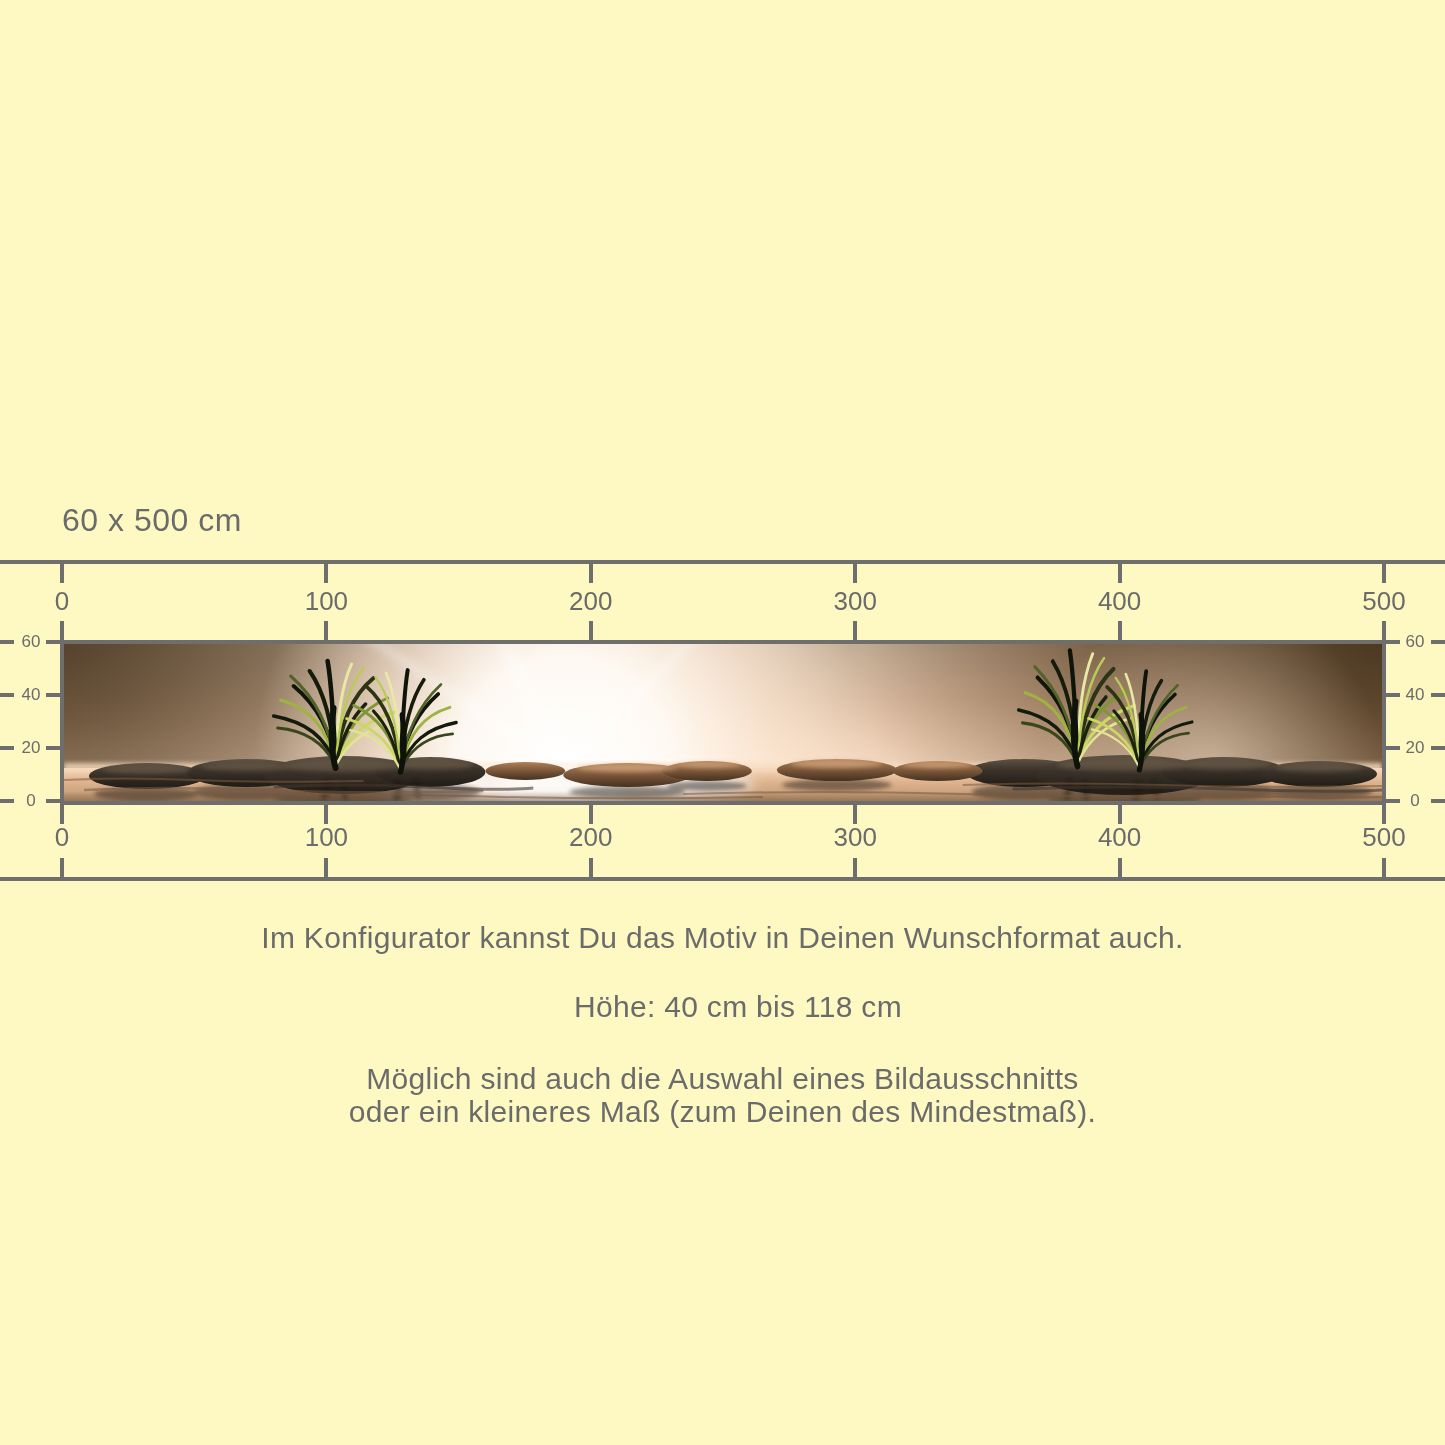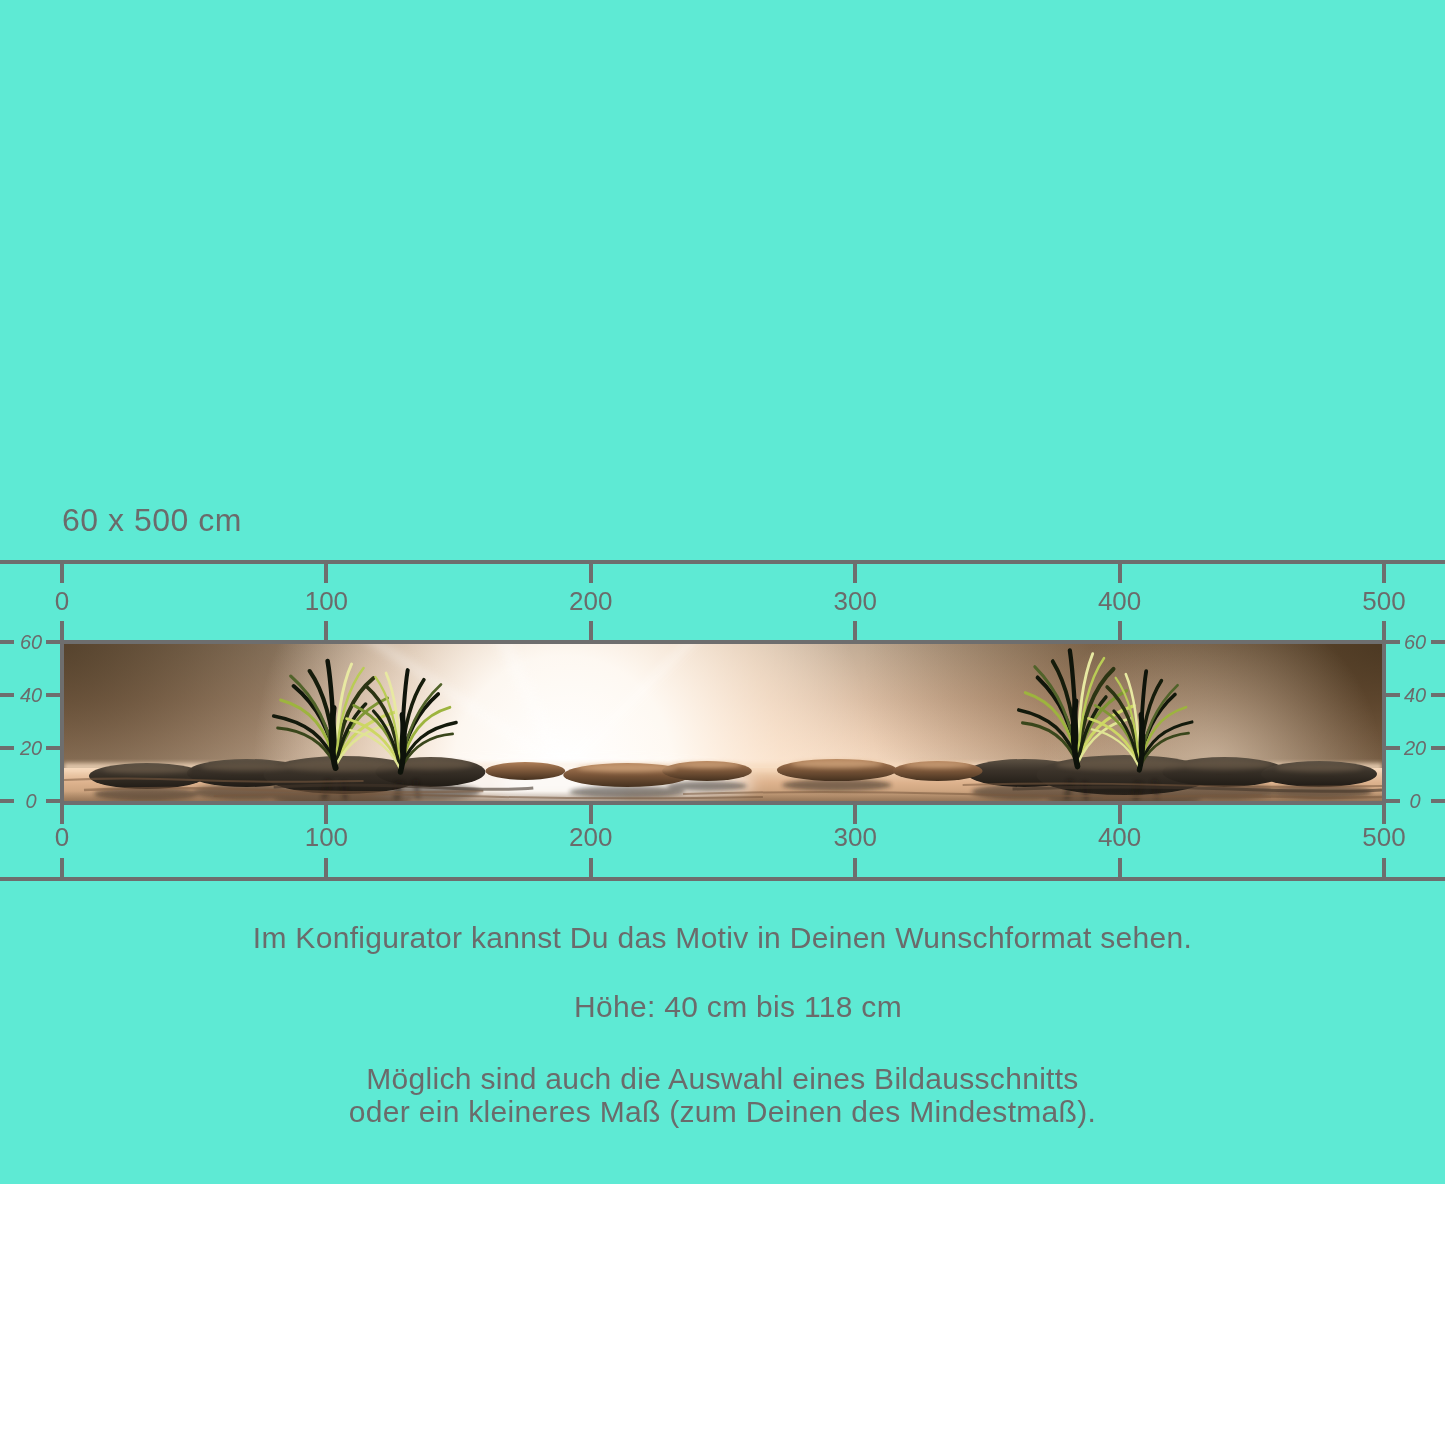--- a/index.html
+++ b/index.html
@@ -1,34 +1,33 @@
 <!DOCTYPE html>
 <html><head>
 <meta charset="utf-8">
 <style>
   html,body{margin:0;padding:0;background:#ffffff;}
   .canvas{
-    position:relative;width:1445px;height:1184px;background:#5eead4;
+    position:relative;width:1445px;height:1445px;background:#fef9c3;
     font-family:"Liberation Sans", sans-serif;color:#6b6b6b;overflow:hidden;
   }
   .format-title{
     position:absolute;left:62px;top:502px;font-size:32px;line-height:36px;
     letter-spacing:0.5px;white-space:nowrap;
   }
   .hline{position:absolute;left:0;width:1445px;height:4px;}
   .tick{position:absolute;width:4px;}
   .dash{position:absolute;height:4px;}
   .hlabel{
     position:absolute;font-size:26px;line-height:26px;transform:translateX(-50%);
     white-space:nowrap;
   }
   .vlabel{
-    position:absolute;font-size:20px;line-height:26px;transform:translate(-50%,-50%);
+    position:absolute;font-size:17px;line-height:26px;transform:translate(-50%,-50%);
     white-space:nowrap;
-    font-style:italic;
   }
   .image-frame{
     position:absolute;left:60px;top:640px;width:1326px;height:165px;
     box-sizing:border-box;border:4px solid #6e6e6e;background:#d8b292;
   }
   .image-frame svg{display:block;width:100%;height:100%;}
   .info{
     position:absolute;left:0;top:921px;width:1445px;text-align:center;
     font-size:30px;line-height:33px;letter-spacing:0.3px;
   }
@@ -282,21 +281,21 @@
       </g>
       <g fill="none" stroke="#42352a" opacity="0.6">
         <path d="M210,143 Q280,139 360,143 T470,144" stroke-width="3"></path>
         <path d="M950,145 Q1060,141 1170,145 T1320,146" stroke-width="3"></path>
       </g>
       <rect x="0" y="147" width="1320" height="10" fill="url(#botShade)"></rect>
     </svg>
   </div>
 
   <div class="info">
-    <p class="para">Im Konfigurator kannst Du das Motiv in Deinen Wunschformat sehen.</p>
+    <p class="para">Im Konfigurator kannst Du das Motiv in Deinen Wunschformat auch.</p>
     <p class="para mid">
       <span>Höhe: 40 cm bis 118 cm</span><br>
     </p>
     <p class="para">
       <span>Möglich sind auch die Auswahl eines Bildausschnitts</span><br>
       <span>oder ein kleineres Maß (zum Deinen des Mindestmaß).</span><br>
     </p>
   </div>
 
 </div>

